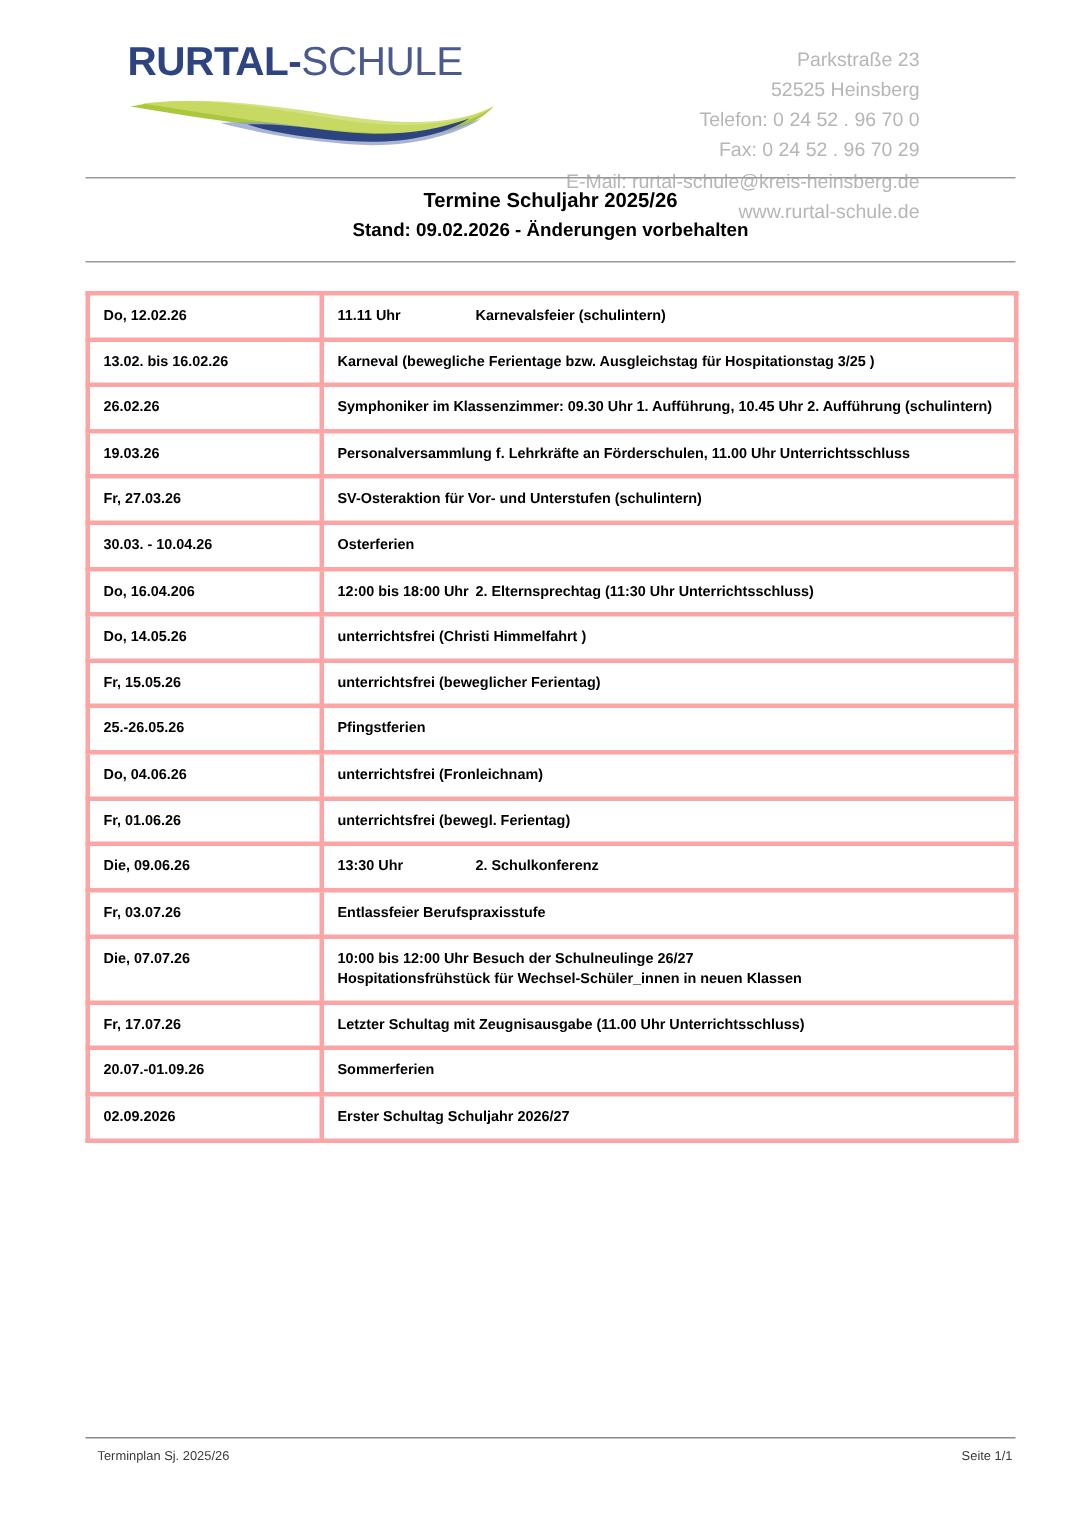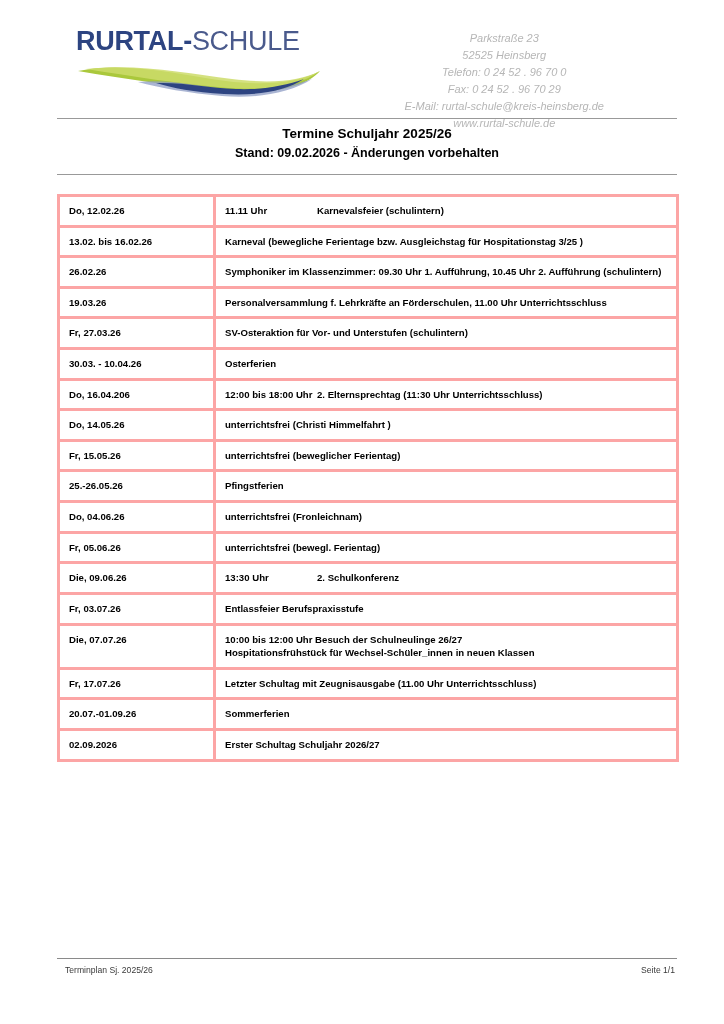--- a/index.html
+++ b/index.html
@@ -16,21 +16,21 @@
     width: 724px;
     height: 1024px;
     background: #ffffff;
     box-sizing: border-box;
     overflow: hidden;
   }
 
   
   .header {
     position: absolute;
-    left: 8px;
+    left: 17px;
     top: 0;
     width: 652px;
     height: 110px;
   }
   .logo-block {
     position: absolute;
     left: 68px;
     top: 28px;
     width: 250px;
   }
@@ -52,26 +52,25 @@
     margin-top: 4px;
     width: 248px;
     height: 40px;
     display: block;
   }
 
   .contact {
     position: absolute;
     right: 56px;
     top: 30px;
-    text-align: center;
-    font-size: 11px;
+    text-align: right;
+    font-size: 13px;
     line-height: 1.55;
     color: #b6b6b6;
     white-space: nowrap;
-    font-style: italic;
   }
 
   
   .rule {
     position: absolute;
     left: 57px;
     width: 620px;
     height: 1px;
     background: #999999;
   }
@@ -225,21 +224,21 @@
         </tr>
         <tr>
           <td class="c-date">25.-26.05.26</td>
           <td class="c-event">Pfingstferien</td>
         </tr>
         <tr>
           <td class="c-date">Do, 04.06.26</td>
           <td class="c-event">unterrichtsfrei (Fronleichnam)</td>
         </tr>
         <tr>
-          <td class="c-date">Fr, 05.06.26</td>
+          <td class="c-date">Fr, 01.06.26</td>
           <td class="c-event">unterrichtsfrei (bewegl. Ferientag)</td>
         </tr>
         <tr>
           <td class="c-date">Die, 09.06.26</td>
           <td class="c-event"><span class="ev-time">13:30 Uhr</span><span>2. Schulkonferenz</span></td>
         </tr>
         <tr>
           <td class="c-date">Fr, 03.07.26</td>
           <td class="c-event"><span>Entlassfeier</span><span class="reg"> Berufspraxisstufe</span></td>
         </tr>

